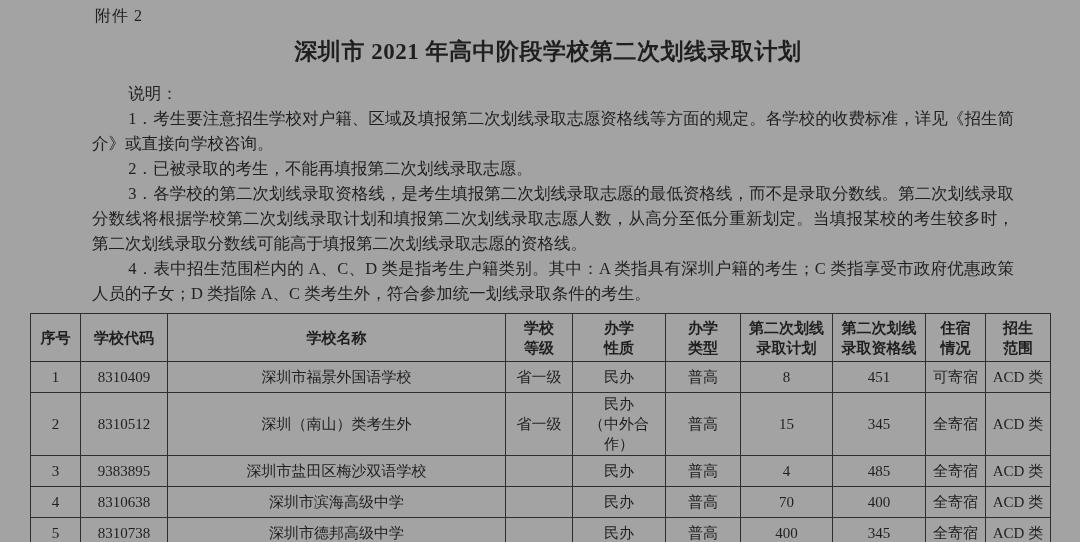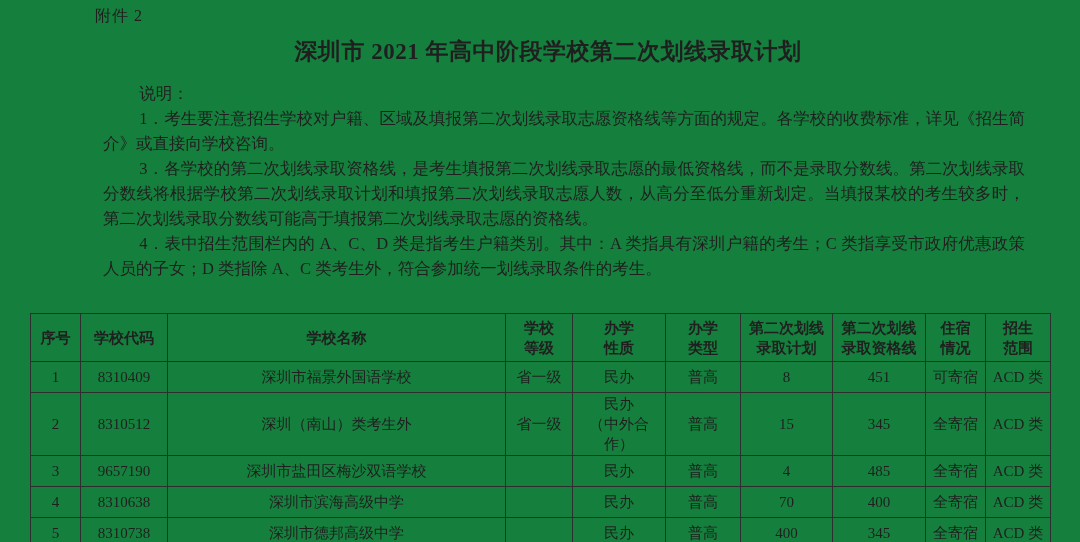--- a/index.html
+++ b/index.html
@@ -11,42 +11,42 @@
     width: 1080px;
     height: 542px;
     overflow: hidden;
     font-family: "Liberation Serif", "DejaVu Serif", serif;
     color: #1f1f1f;
   }
   .page {
     position: relative;
     width: 1080px;
     height: 542px;
-    background: #15803d;
+    background: #a3a3a3;
   }
   .attachment-label {
     position: absolute;
     left: 95px;
     top: 6px;
     font-size: 16px;
     letter-spacing: 1px;
   }
   .doc-title {
     position: absolute;
     left: 8px;
     top: 36px;
     width: 100%;
     text-align: center;
     font-size: 23px;
     font-weight: bold;
     letter-spacing: 0.5px;
   }
   .notes {
     position: absolute;
-    left: 103px;
+    left: 92px;
     top: 81px;
     width: 922px;
     font-size: 16.5px;
     line-height: 25px;
     text-align: justify;
   }
   .notes p {
     margin: 0;
     text-indent: 2.2em;
   }
@@ -84,20 +84,21 @@
 
 <div class="page">
 
   <div class="attachment-label">附件 2</div>
 
   <div class="doc-title">深圳市 2021 年高中阶段学校第二次划线录取计划</div>
 
   <div class="notes">
     <p>说明：</p>
     <p>1．考生要注意招生学校对户籍、区域及填报第二次划线录取志愿资格线等方面的规定。各学校的收费标准，详见《招生简介》或直接向学校咨询。</p>
+    <p>2．已被录取的考生，不能再填报第二次划线录取志愿。</p>
     <p>3．各学校的第二次划线录取资格线，是考生填报第二次划线录取志愿的最低资格线，而不是录取分数线。第二次划线录取分数线将根据学校第二次划线录取计划和填报第二次划线录取志愿人数，从高分至低分重新划定。当填报某校的考生较多时，第二次划线录取分数线可能高于填报第二次划线录取志愿的资格线。</p>
     <p>4．表中招生范围栏内的 A、C、D 类是指考生户籍类别。其中：A 类指具有深圳户籍的考生；C 类指享受市政府优惠政策人员的子女；D 类指除 A、C 类考生外，符合参加统一划线录取条件的考生。</p>
   </div>
 
   <div class="plan-table-wrap">
     <table class="plan-table">
       <colgroup>
         <col style="width:50px">
           <col style="width:87px">
           <col style="width:338px">
@@ -151,21 +152,21 @@
           <td>民办
 （中外合作）</td>
           <td>普高</td>
           <td>15</td>
           <td>345</td>
           <td>全寄宿</td>
           <td>ACD 类</td>
         </tr>
         <tr class="row-single">
           <td>3</td>
-          <td>9657190</td>
+          <td>9383895</td>
           <td>深圳市盐田区梅沙双语学校</td>
           <td></td>
           <td>民办</td>
           <td>普高</td>
           <td>4</td>
           <td>485</td>
           <td>全寄宿</td>
           <td>ACD 类</td>
         </tr>
         <tr class="row-single">

